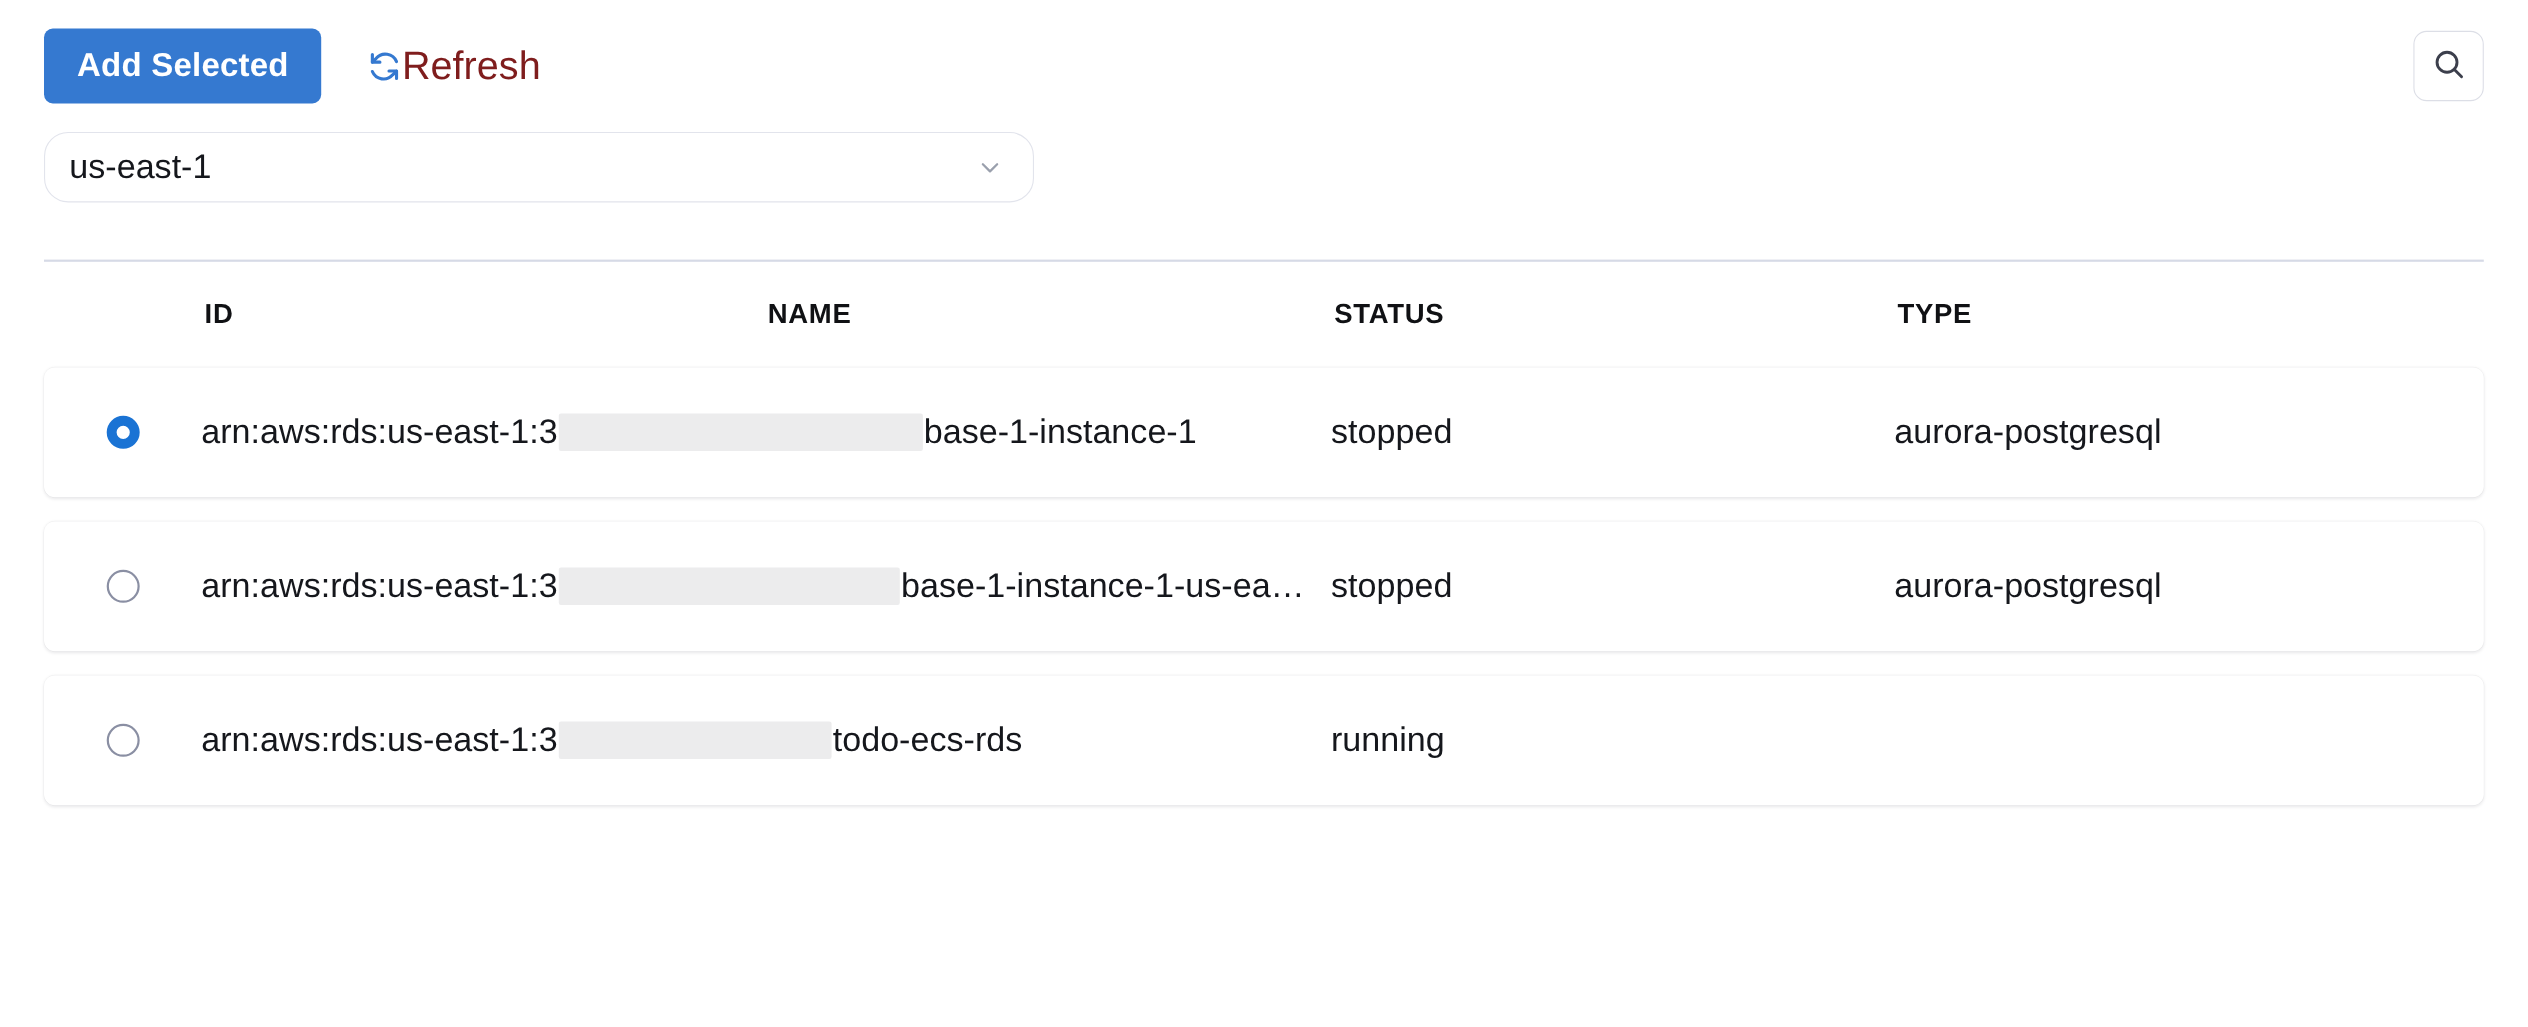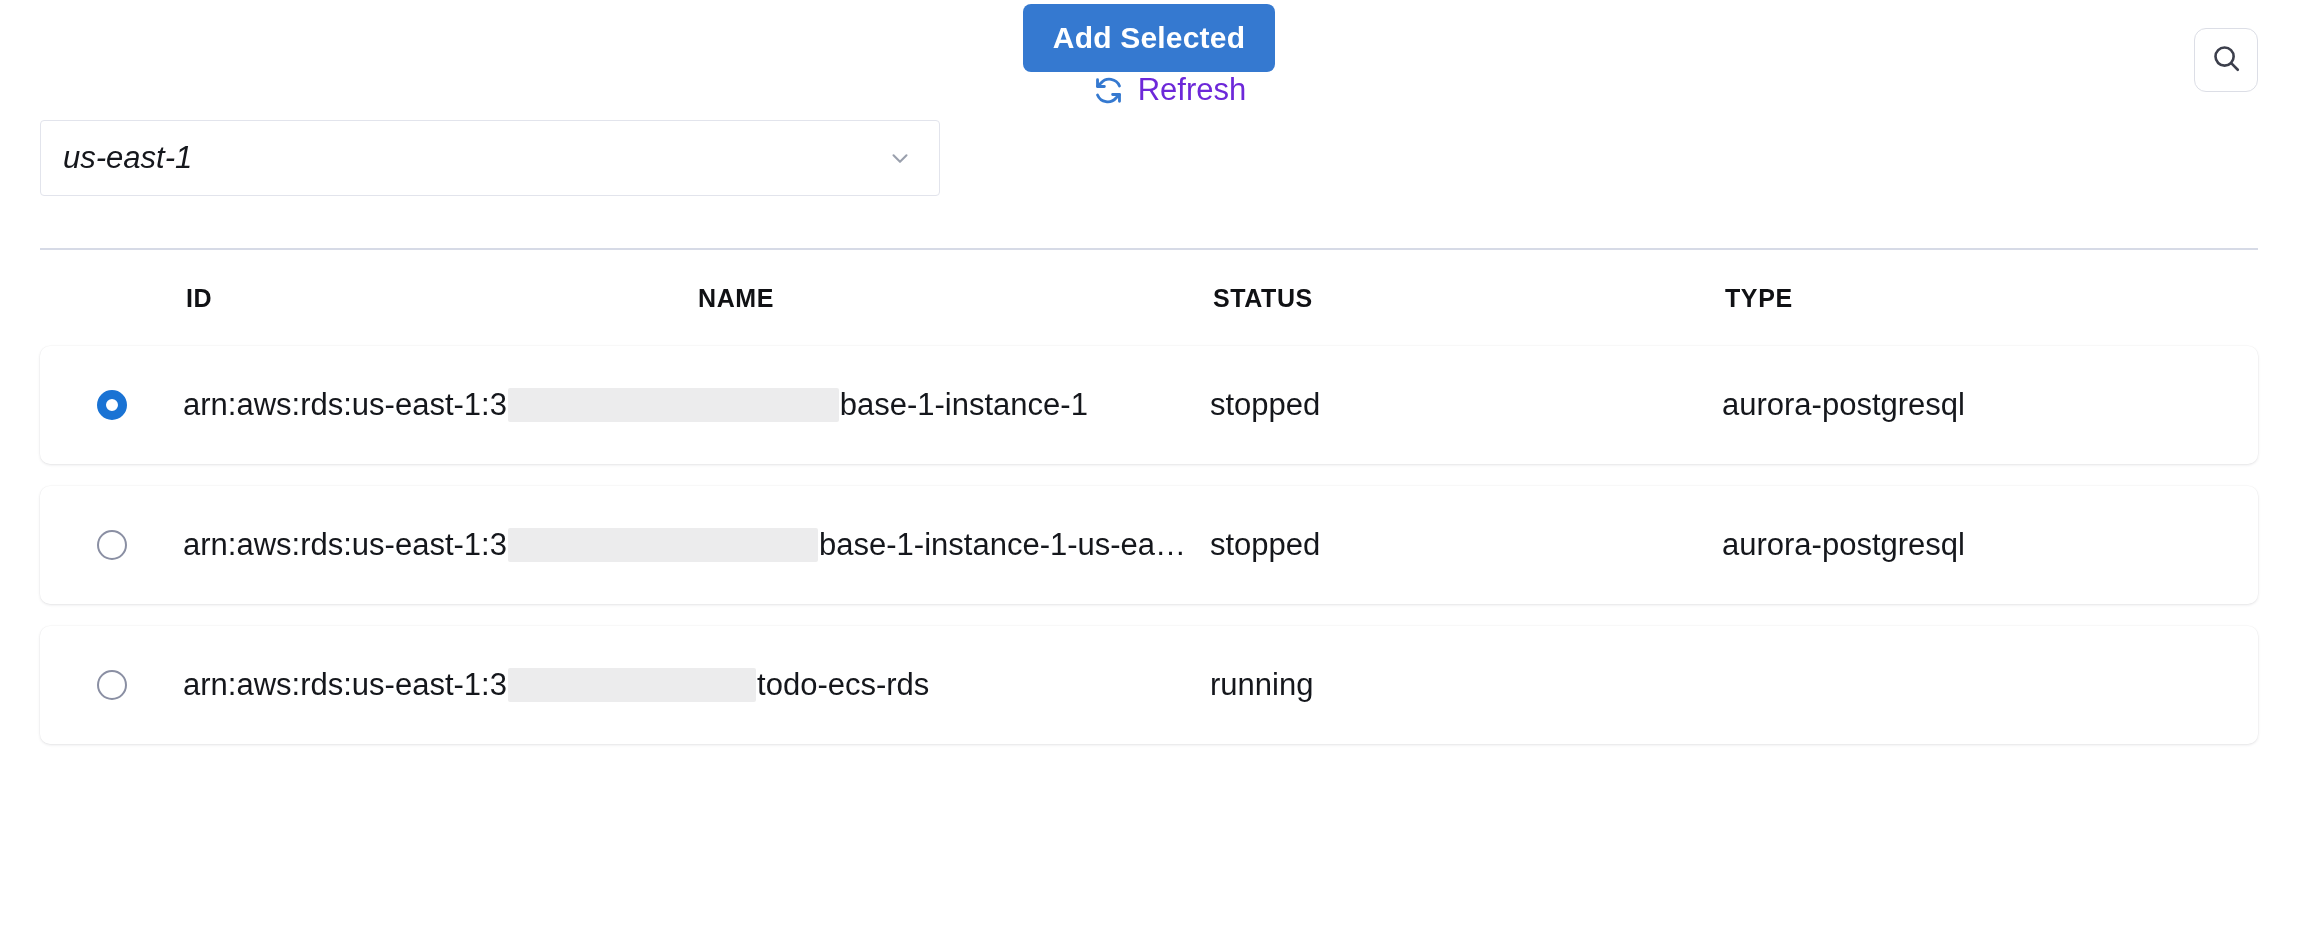--- a/index.html
+++ b/index.html
@@ -17,44 +17,42 @@
   }
 
   
   .toolbar {
     position: relative;
     height: 120px;
     padding: 4px 40px;
     box-sizing: border-box;
     display: flex;
     align-items: center;
-    flex-direction: column;
   }
   .btn-primary {
     background: #3579d0;
     color: #ffffff;
     border: none;
     border-radius: 8px;
     font-family: "Liberation Sans", sans-serif;
     font-size: 30px;
     font-weight: bold;
     letter-spacing: 0.2px;
     padding: 0 30px;
     height: 68px;
     line-height: 68px;
     cursor: pointer;
     white-space: nowrap;
   }
   .refresh-link {
     display: inline-flex;
     align-items: center;
-    gap: 13px;
     margin-left: 41px;
-    color: #6d28d9;
-    font-size: 31px;
+    color: #7f1d1d;
+    font-size: 36px;
     font-weight: 400;
     cursor: pointer;
     white-space: nowrap;
   }
   .refresh-link .icon-wrap {
     display: inline-flex;
     align-items: center;
     justify-content: center;
     width: 32px;
     height: 32px;
@@ -76,29 +74,28 @@
     padding: 0;
   }
 
   
   .region-row {
     padding: 0 40px;
   }
   .region-select {
     position: relative;
     width: 900px;
-    height: 76px;
+    height: 64px;
     box-sizing: border-box;
     border: 1.5px solid #e2e4ec;
-    border-radius: 4px;
-    background: #ffffff;
-    display: flex;
-    align-items: center;
-    cursor: pointer;
-    font-style: italic;
+    border-radius: 22px;
+    background: #ffffff;
+    display: flex;
+    align-items: center;
+    cursor: pointer;
   }
   .region-select .value {
     font-size: 31px;
     color: #15171c;
     padding-left: 22px;
     flex: 1;
     white-space: nowrap;
   }
   .region-select .chev {
     padding-right: 26px;

